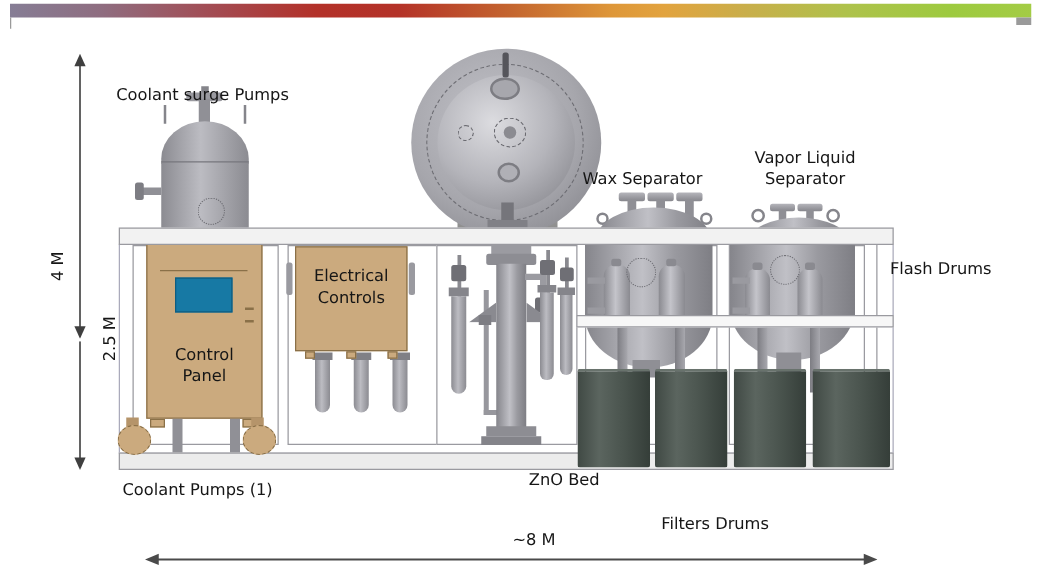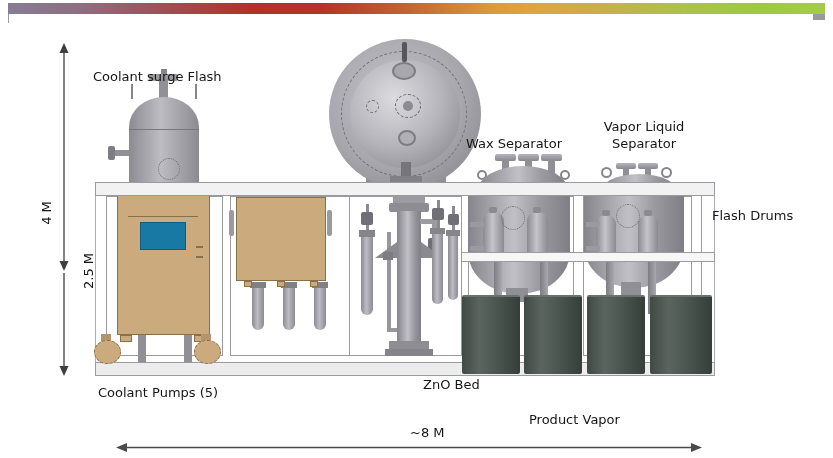--- a/index.html
+++ b/index.html
@@ -53,30 +53,30 @@
 </style>
 </head>
 <body>
 
 <div id="stage">
 
   <div class="abs rainbow"></div>
   <div class="abs bar-tab"></div>
   <div class="abs bar-tick"></div>
 
-  <div class="lbl" style="left:93px;top:69px;">Coolant surge Flash</div>
+  <div class="lbl" style="left:93px;top:69px;">Coolant surge Pumps</div>
   <div class="lbl ctr" style="left:589px;top:118px;width:110px;line-height:17px;">
     <span>Vapor Liquid</span><br>
     <span>Separator</span>
   </div>
   <div class="lbl" style="left:466px;top:136px;">Wax Separator</div>
   <div class="lbl" style="left:712px;top:208px;">Flash Drums</div>
   <div class="lbl" style="left:377px;top:377px;margin-left:46px;">ZnO Bed</div>
-  <div class="lbl" style="left:98px;top:385px;">Coolant Pumps (5)</div>
-  <div class="lbl" style="left:529px;top:412px;">Product Vapor</div>
+  <div class="lbl" style="left:98px;top:385px;">Coolant Pumps (1)</div>
+  <div class="lbl" style="left:529px;top:412px;">Filters Drums</div>
 
   <div class="lbl vert" style="left:27px;top:205px;width:40px;text-align:center;">4 M</div>
   <div class="lbl vert" style="left:64px;top:263px;width:50px;text-align:center;">2.5 M</div>
   <div class="lbl" style="left:410px;top:425px;">~8 M</div>
 
   <svg class="dim" style="left:57px;top:43px;" width="14" height="228">
     <line x1="7" y1="7" x2="7" y2="221" stroke="#3f3f3f" stroke-width="1.3"></line>
     <polygon points="7,0 2.5,10 11.5,10" fill="#3f3f3f"></polygon>
     <polygon points="7,228 2.5,218 11.5,218" fill="#3f3f3f"></polygon>
   </svg>
@@ -143,32 +143,40 @@
   <div class="abs gmetal" style="left:599px;top:174px;width:80px;height:22px;border-radius:40px 40px 0 0/20px 20px 0 0;z-index:2;"></div>
 
   <div class="abs deck"></div>
   <div class="abs floor"></div>
 
   <div class="abs tan" style="left:117px;top:192px;width:93px;height:143px;z-index:2;"></div>
   <div class="abs" style="left:128px;top:216px;width:70px;height:1px;background:#8a7048;z-index:3;"></div>
   <div class="abs" style="left:140px;top:222px;width:46px;height:28px;background:#1779a4;border:1px solid #0e5d80;box-sizing:border-box;z-index:3;"></div>
   <div class="abs" style="left:196px;top:246px;width:7px;height:2px;background:#8a7048;z-index:3;"></div>
   <div class="abs" style="left:196px;top:256px;width:7px;height:2px;background:#8a7048;z-index:3;"></div>
+  <div class="lbl ctr" style="left:119px;top:276px;width:89px;line-height:17px;">
+    <span>Control</span><br>
+    <span>Panel</span>
+  </div>
   <div class="abs" style="left:138px;top:335px;width:8px;height:28px;background:#909096;z-index:2;"></div>
   <div class="abs" style="left:184px;top:335px;width:8px;height:28px;background:#909096;z-index:2;"></div>
   <div class="abs" style="left:120px;top:335px;width:12px;height:7px;background:#cbaa7e;border:1px solid #8a7048;box-sizing:border-box;z-index:3;"></div>
   <div class="abs" style="left:194px;top:335px;width:12px;height:7px;background:#cbaa7e;border:1px solid #8a7048;box-sizing:border-box;z-index:3;"></div>
   <div class="abs" style="left:101px;top:334px;width:10px;height:8px;background:#b5946a;z-index:5;"></div>
   <div class="abs" style="left:201px;top:334px;width:10px;height:8px;background:#b5946a;z-index:5;"></div>
   <div class="abs" style="left:94px;top:340px;width:27px;height:24px;background:#cbaa7e;border:1px dashed #8a7048;border-radius:50%;box-sizing:border-box;z-index:5;"></div>
   <div class="abs" style="left:194px;top:340px;width:27px;height:24px;background:#cbaa7e;border:1px dashed #8a7048;border-radius:50%;box-sizing:border-box;z-index:5;"></div>
 
   <div class="abs" style="left:229px;top:210px;width:5px;height:26px;background:#9a9aa0;border-radius:2px;z-index:1;"></div>
   <div class="abs" style="left:327px;top:210px;width:5px;height:26px;background:#9a9aa0;border-radius:2px;z-index:1;"></div>
   <div class="abs tan" style="left:236px;top:197px;width:90px;height:84px;z-index:2;"></div>
+  <div class="lbl ctr" style="left:238px;top:213px;width:86px;line-height:17px;">
+    <span>Electrical</span><br>
+    <span>Controls</span>
+  </div>
   <div class="abs" style="left:244px;top:281px;width:8px;height:6px;background:#cbaa7e;border:1px solid #8a7048;box-sizing:border-box;z-index:3;"></div>
   <div class="abs" style="left:277px;top:281px;width:8px;height:6px;background:#cbaa7e;border:1px solid #8a7048;box-sizing:border-box;z-index:3;"></div>
   <div class="abs" style="left:310px;top:281px;width:8px;height:6px;background:#cbaa7e;border:1px solid #8a7048;box-sizing:border-box;z-index:3;"></div>
   <div class="abs" style="left:250px;top:282px;width:16px;height:6px;background:#808086;z-index:2;"></div>
   <div class="abs" style="left:281px;top:282px;width:16px;height:6px;background:#808086;z-index:2;"></div>
   <div class="abs" style="left:312px;top:282px;width:16px;height:6px;background:#808086;z-index:2;"></div>
   <div class="abs gmetal2" style="left:252px;top:288px;width:12px;height:42px;border-radius:0 0 6px 6px;z-index:2;"></div>
   <div class="abs gmetal2" style="left:283px;top:288px;width:12px;height:42px;border-radius:0 0 6px 6px;z-index:2;"></div>
   <div class="abs gmetal2" style="left:314px;top:288px;width:12px;height:42px;border-radius:0 0 6px 6px;z-index:2;"></div>
 

